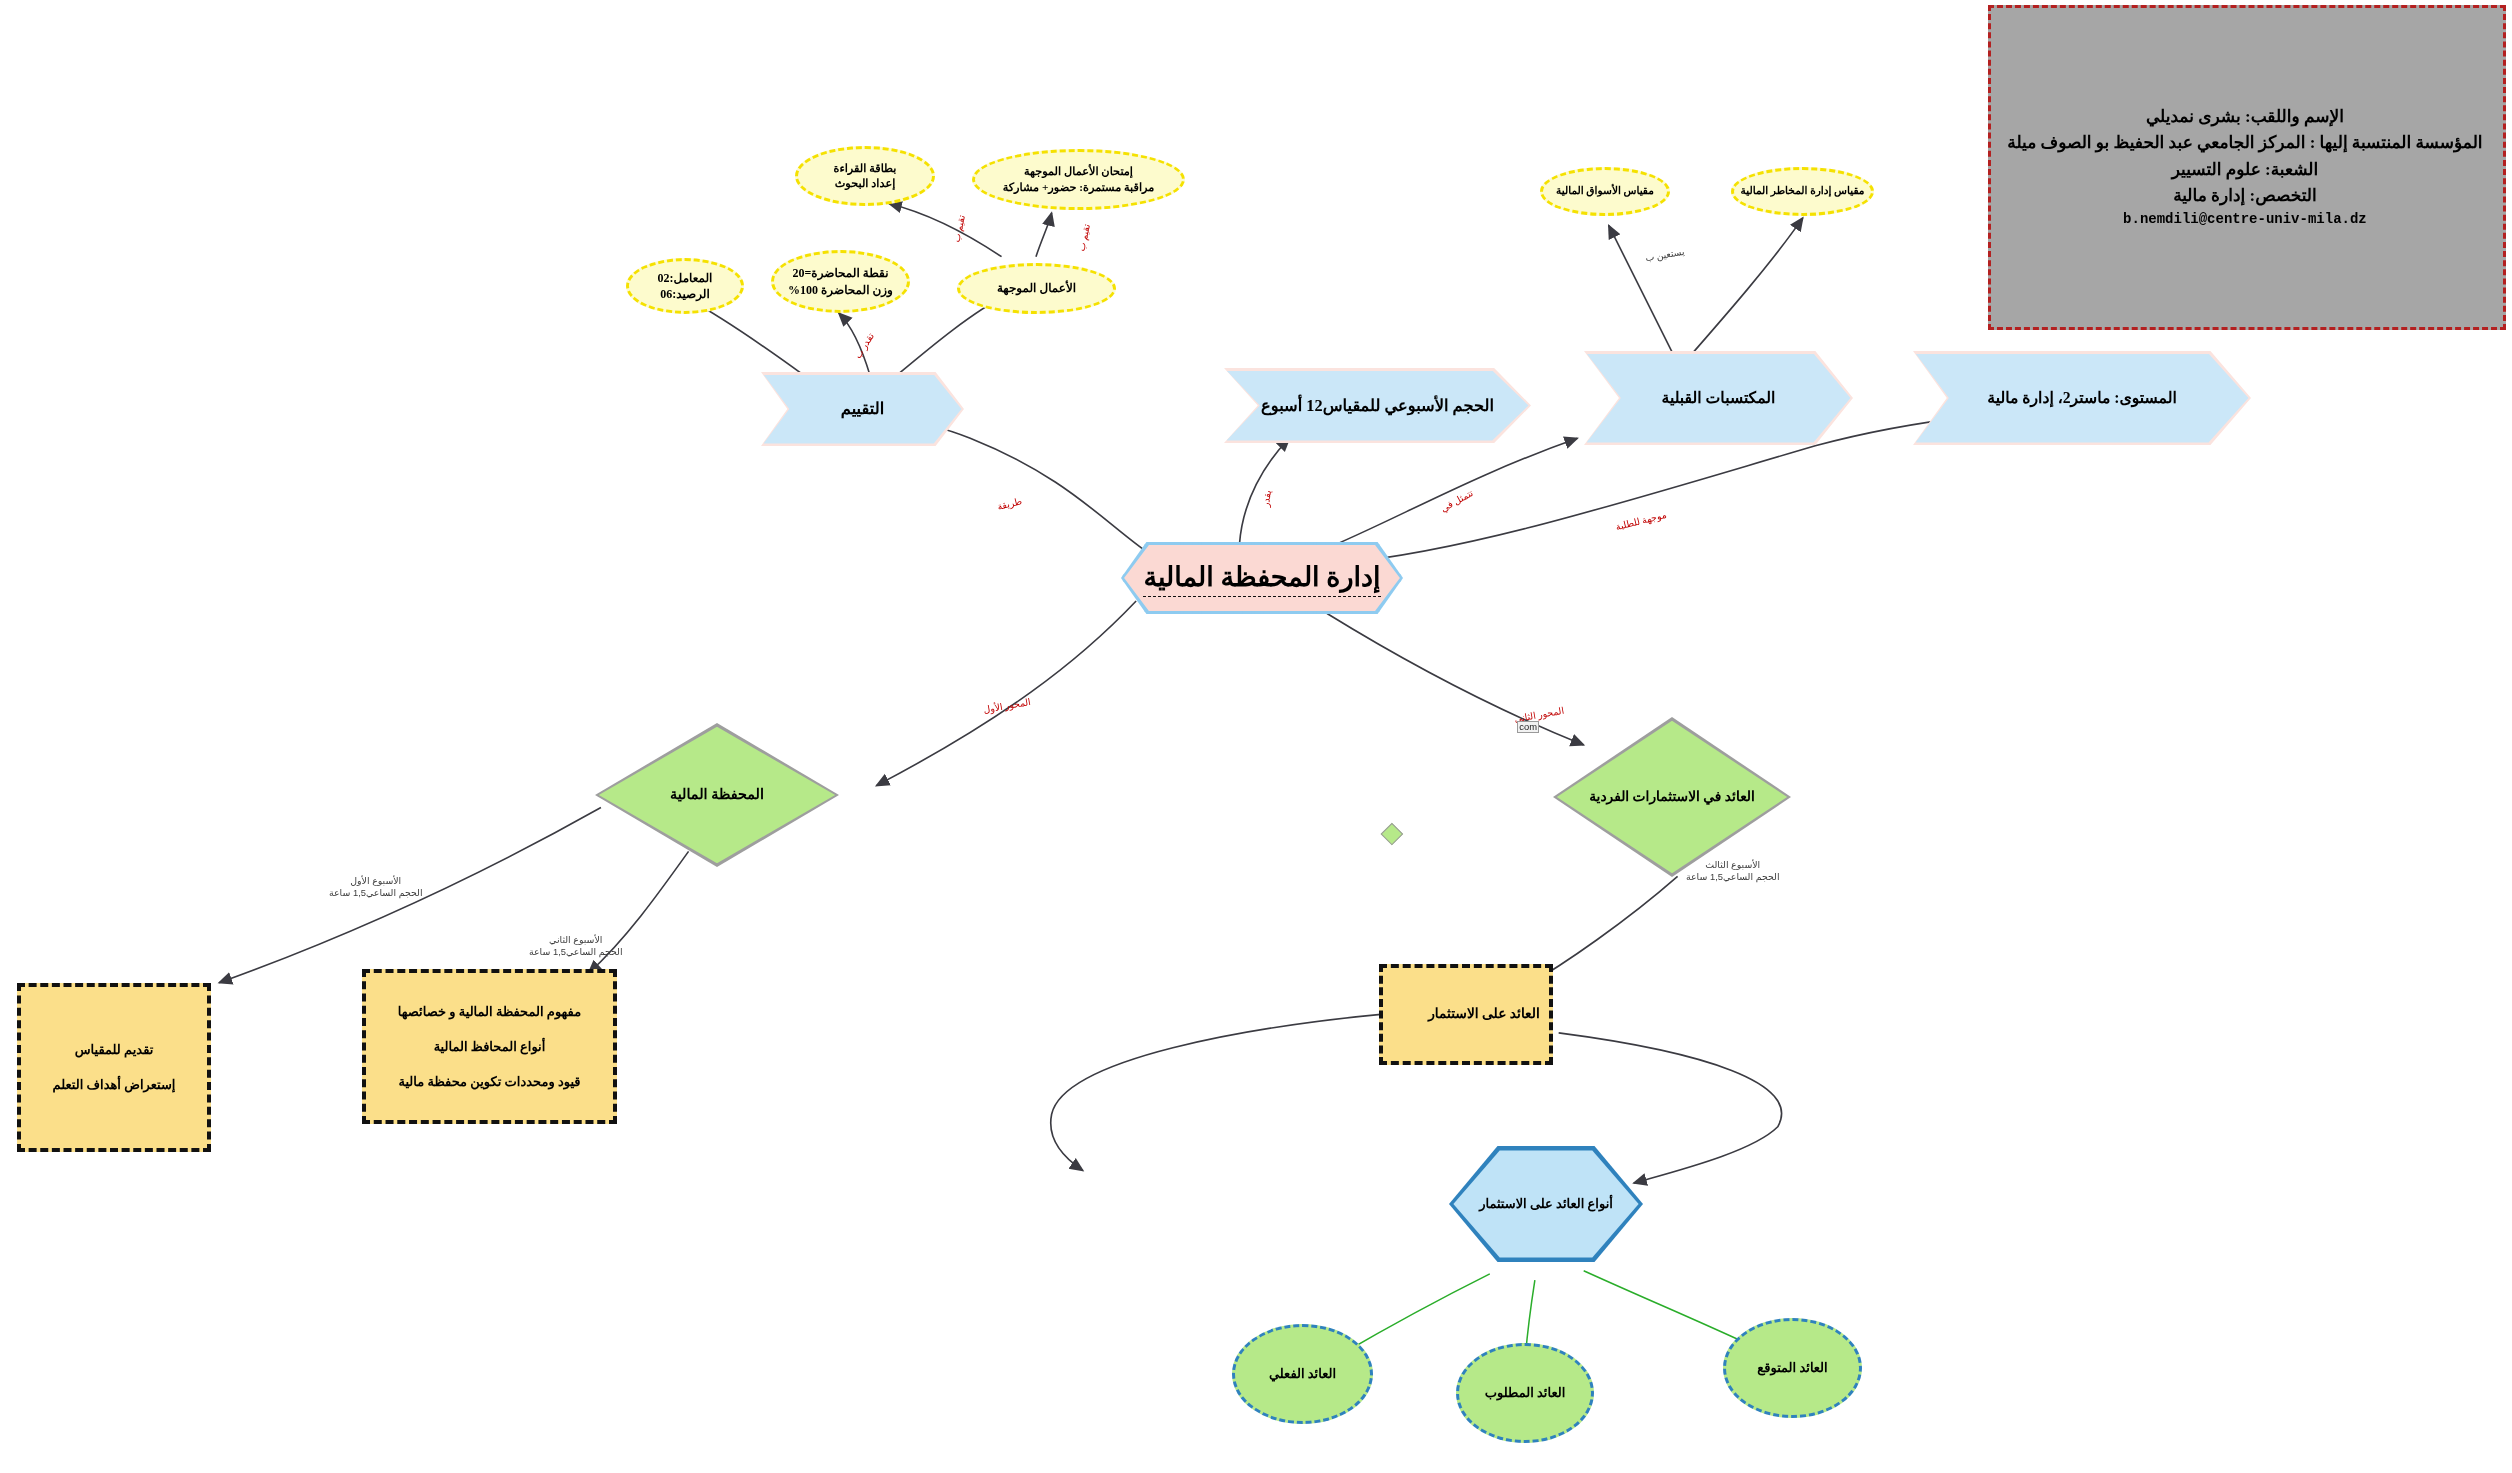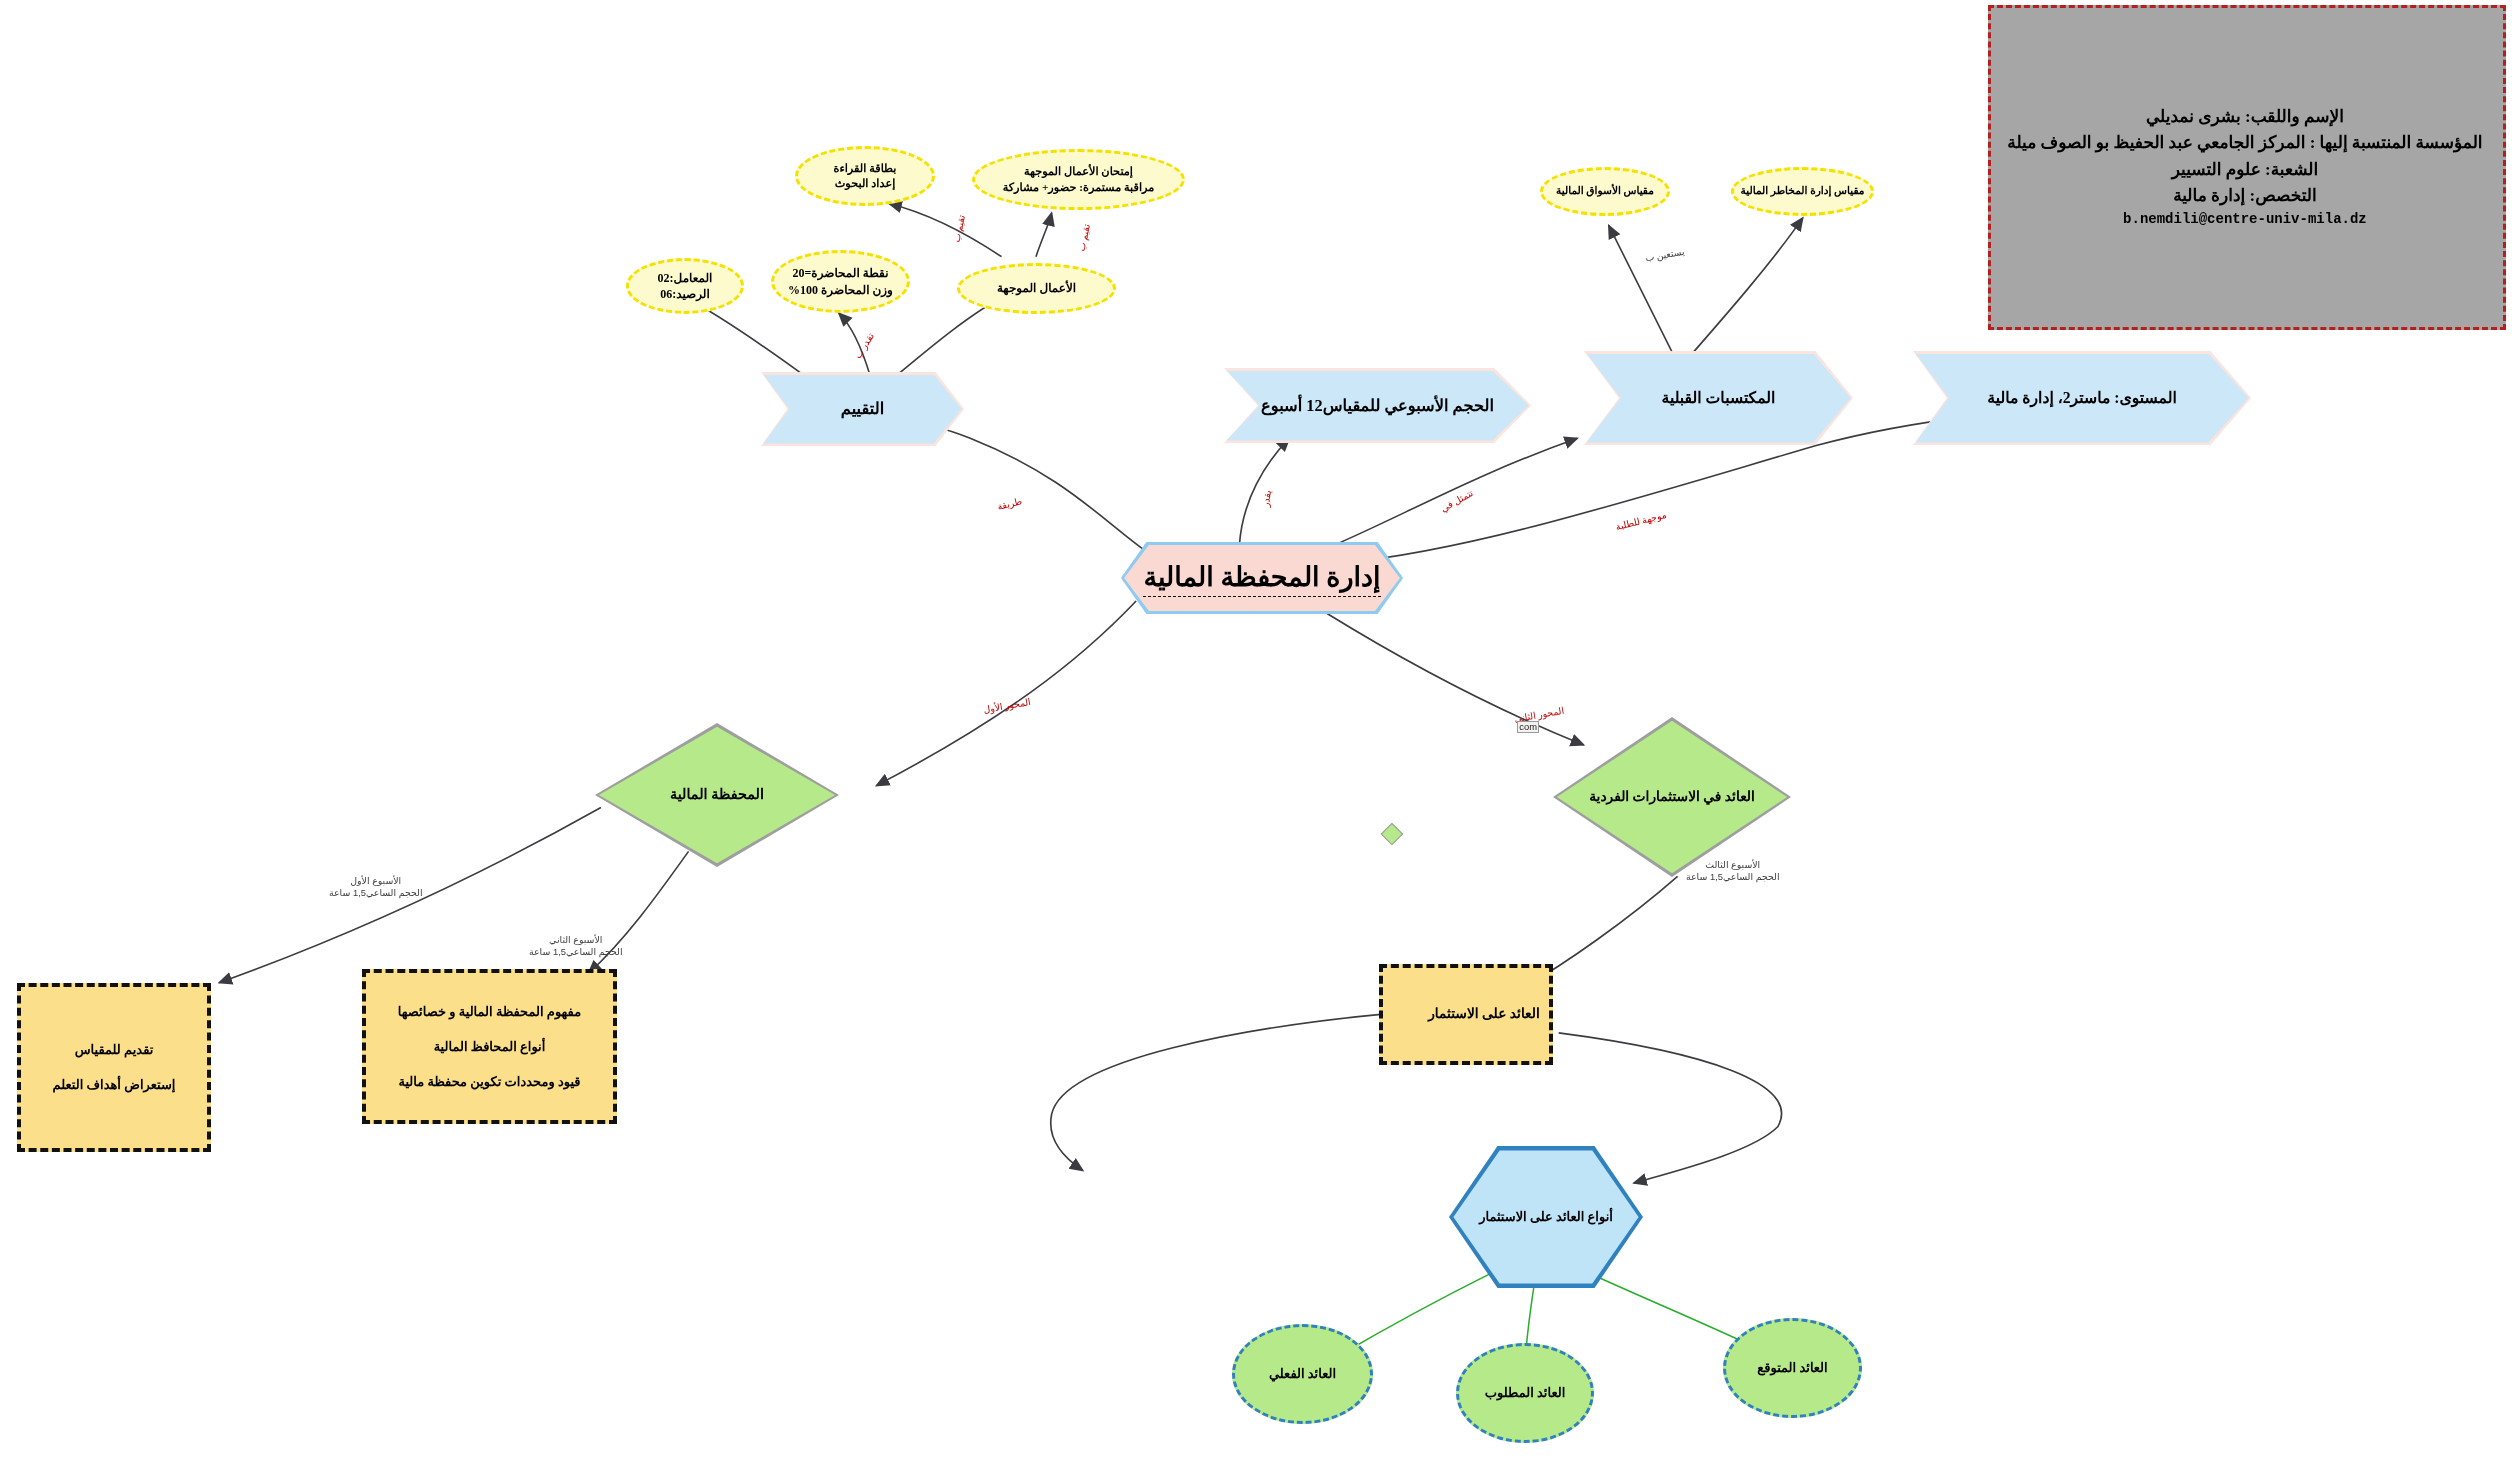--- a/index.html
+++ b/index.html
@@ -240,21 +240,21 @@
 أنواع المحافظ المالية
 
 قيود ومحددات تكوين محفظة مالية</div>
   </div>
 
   <div class="node box-yellow" style="left:1379px;top:964px;width:174px;height:101px;padding-left:36px;">
     <div class="txt t-bold" style="font-size:13.8px;">العائد على الاستثمار</div>
   </div>
 
 
-  <div class="node" style="left:1449px;top:1146px;width:194px;height:142px;">
+  <div class="node" style="left:1449px;top:1146px;width:194px;height:116px;">
     <div style="position:absolute;inset:0;background:#2f82bd;
          clip-path:polygon(25% 0%,75% 0%,100% 50%,75% 100%,25% 100%,0% 50%);"></div>
     <div style="position:absolute;inset:4.4px;background:#bfe3f7;
          clip-path:polygon(25% 0%,75% 0%,100% 50%,75% 100%,25% 100%,0% 50%);"></div>
     <div class="txt t-bold" style="position:relative;font-size:13px;">أنواع العائد على الاستثمار</div>
   </div>
 
   <div class="node ellipse-green" style="left:1232px;top:1324px;width:141px;height:100px;">
     <div class="txt t-bold" style="font-size:13px;">العائد الفعلي</div>
   </div>

